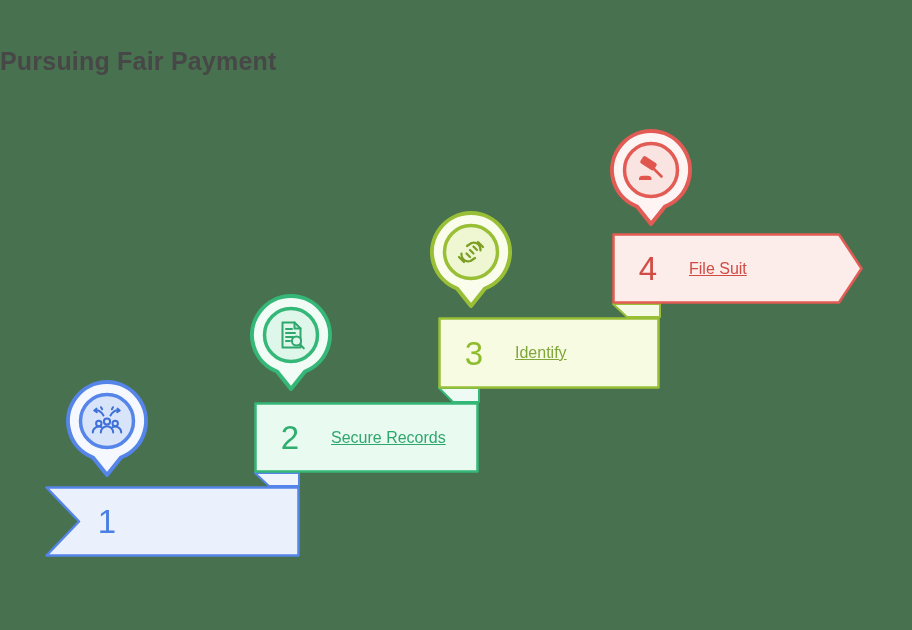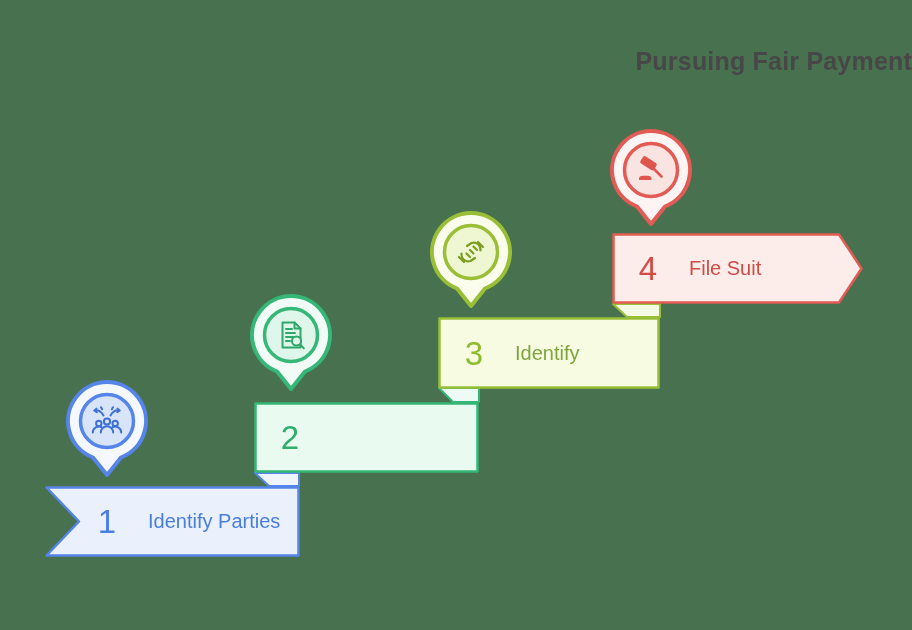--- a/index.html
+++ b/index.html
@@ -1,37 +1,37 @@
 <!DOCTYPE html>
 <html><head>
 <meta charset="utf-8">
 <style>
   html,body{margin:0;padding:0;}
   .canvas{
     position:relative;width:912px;height:630px;overflow:hidden;
     font-family:"Liberation Sans",sans-serif;
   }
   .title{
-    position:absolute;top:47px;left:0;width:100%;text-align:right;
+    position:absolute;top:47px;left:0;width:100%;text-align:left;
     font-size:25px;font-weight:bold;letter-spacing:.2px;
   }
   .step{position:absolute;}
   .step--1{left:45px;top:486px;width:255px;height:71px;}
   .step--2{left:254px;top:402px;width:225px;height:71px;}
   .step--3{left:438px;top:317px;width:222px;height:72px;}
   .step--4{left:612px;top:233px;width:251px;height:71px;}
   .banner-svg{position:absolute;left:0;top:0;overflow:visible;display:block;}
   .banner-text{
     position:absolute;left:0;top:0;right:0;bottom:0;
     display:flex;align-items:center;padding-left:16px;
   }
   .step--1 .banner-text{padding-left:42px;}
   .step--4 .banner-text{right:23px;}
   .num{width:40px;text-align:center;font-size:33px;line-height:1;color:var(--num);}
-  .label{margin-left:21px;font-size:20px;color:var(--text);}
+  .label{margin-left:21px;font-size:16px;color:var(--text);text-decoration:underline;}
   .fold{position:absolute;overflow:visible;display:block;}
   .fold--1{left:254px;top:472px;}
   .fold--2{left:438px;top:387px;}
   .fold--3{left:612px;top:303px;}
   .pin{position:absolute;overflow:visible;display:block;}
   .step--1 .pin{left:18px;top:-108px;}
   .step--2 .pin{left:-7px;top:-110px;}
   .step--3 .pin{left:-11px;top:-108px;}
   .step--4 .pin{left:-5px;top:-106px;}
   .banner-shape{fill:var(--fill);stroke:var(--accent);stroke-width:2.5;stroke-linejoin:round;}
@@ -59,21 +59,20 @@
   <svg class="fold fold--3" width="49" height="15" viewBox="0 0 49 15" style="--accent: #99BF37; --fill: #F7FBE2; --num: #8FBC2F; --text: #7FA53B; --icon: #7C9E22; --pin-outer: #FAFDEC; --pin-inner: #EFF7D2; --fold-fill: #F5FAE5;">
     <polygon class="fold-shape" points="1,1 48,1 48,14 15,14"></polygon>
   </svg>
 
   <div class="step step--1" style="--accent: #5585E8; --fill: #EAF0FC; --num: #4B80E3; --text: #4A7EDB; --icon: #3E70D8; --pin-outer: #F5F8FE; --pin-inner: #D8E4FA; --fold-fill: #EFF4FD;">
     <svg class="banner-svg" width="255" height="71" viewBox="0 0 255 71">
       <polygon class="banner-shape" points="1.5,1.5 253.5,1.5 253.5,69.5 1.5,69.5 34,35.5"></polygon>
     </svg>
     <div class="banner-text">
       <span class="num">1</span>
-      <span class="label">Identify Parties</span>
     </div>
     <svg class="pin" width="88" height="100" viewBox="0 0 88 100">
       <path class="pin-balloon" d="M30,79.5 A39,39 0 1 1 58,79.5 L44,97 Z"></path>
       <circle class="pin-ring" cx="44" cy="43" r="26.5"></circle>
       <g transform="translate(24,23)" class="icon-stroke">
         <circle cx="20" cy="20.5" r="3.1"></circle>
         <circle cx="11.8" cy="22.5" r="2.7"></circle>
         <circle cx="28.2" cy="22.5" r="2.7"></circle>
         <path d="M13.8,31.5 a6.2,6.2 0 0 1 12.4,0"></path>
         <path d="M5.8,31.5 a6,6 0 0 1 9,-5.2"></path>
@@ -87,20 +86,21 @@
       </g>
     </svg>
   </div>
 
   <div class="step step--2" style="--accent: #35B778; --fill: #E9FAF1; --num: #2FAE6E; --text: #2FA76C; --icon: #2FA76C; --pin-outer: #F2FCF7; --pin-inner: #DFF6EA; --fold-fill: #EDFBF4;">
     <svg class="banner-svg" width="225" height="71" viewBox="0 0 225 71">
       <polygon class="banner-shape" points="1.5,1.5 223.5,1.5 223.5,69.5 1.5,69.5"></polygon>
     </svg>
     <div class="banner-text">
       <span class="num">2</span>
+      <span class="label">Secure Records</span>
     </div>
     <svg class="pin" width="88" height="100" viewBox="0 0 88 100">
       <path class="pin-balloon" d="M30,79.5 A39,39 0 1 1 58,79.5 L44,97 Z"></path>
       <circle class="pin-ring" cx="44" cy="43" r="26.5"></circle>
       <g transform="translate(24,23)" class="icon-stroke">
         <path d="M11.5,7.5 H23.5 L29.5,13.5 V32.5 H11.5 Z"></path>
         <path d="M23.5,7.5 V13.5 H29.5"></path>
         <path d="M15,14 h6"></path>
         <path d="M15,18 h9"></path>
         <path d="M15,22 h7"></path>

